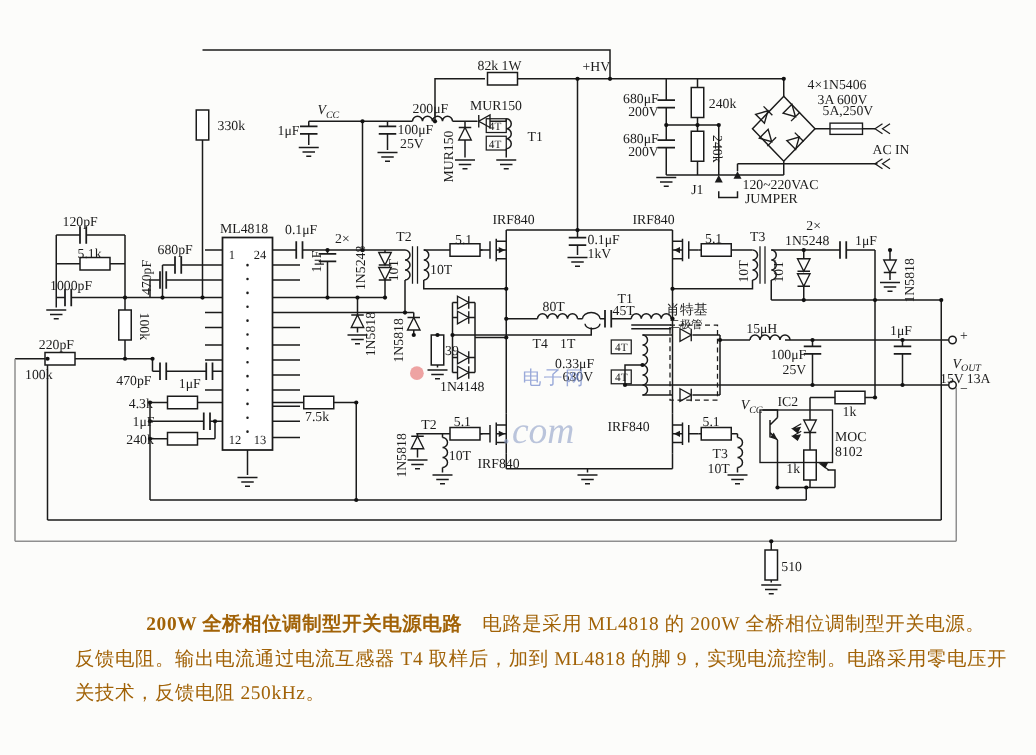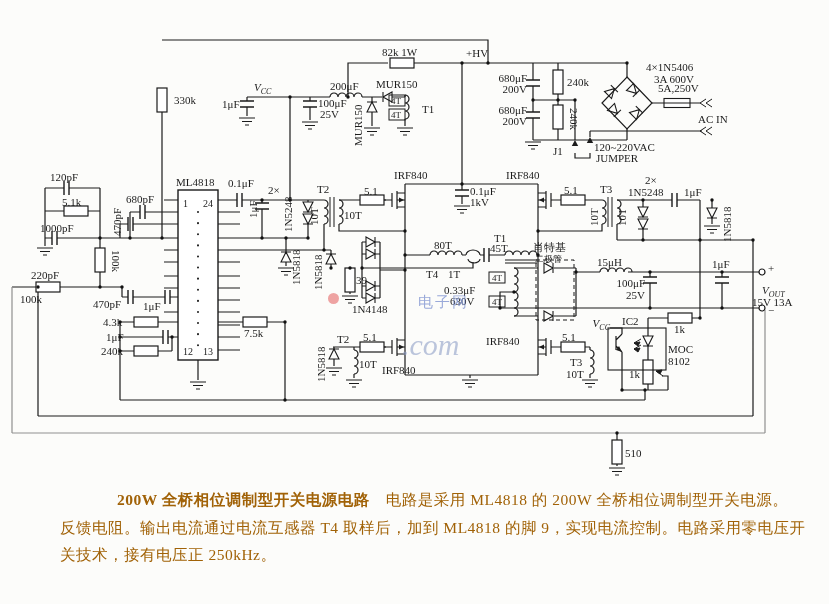--- a/index.html
+++ b/index.html
@@ -429,16 +429,16 @@
 <div class="wm">
   <span class="wm-dot"></span>
   <span class="wm-com">.com</span>
   <span class="wm-cn">电子网</span>
 </div>
 
 
 <div class="caption">
   <div class="cap-line first"><span class="cap-title">200W 全桥相位调制型开关电源电路</span><span>　电路是采用 ML4818 的 200W 全桥相位调制型开关电源。</span></div>
   <div class="cap-line">反馈电阻。输出电流通过电流互感器 T4 取样后，加到 ML4818 的脚 9，实现电流控制。电路采用零电压开</div>
-  <div class="cap-line">关技术，接有电压正 250kHz。</div>
+  <div class="cap-line">关技术，反馈电阻 250kHz。</div>
 </div>
 
 </div>
 
 </body></html>

